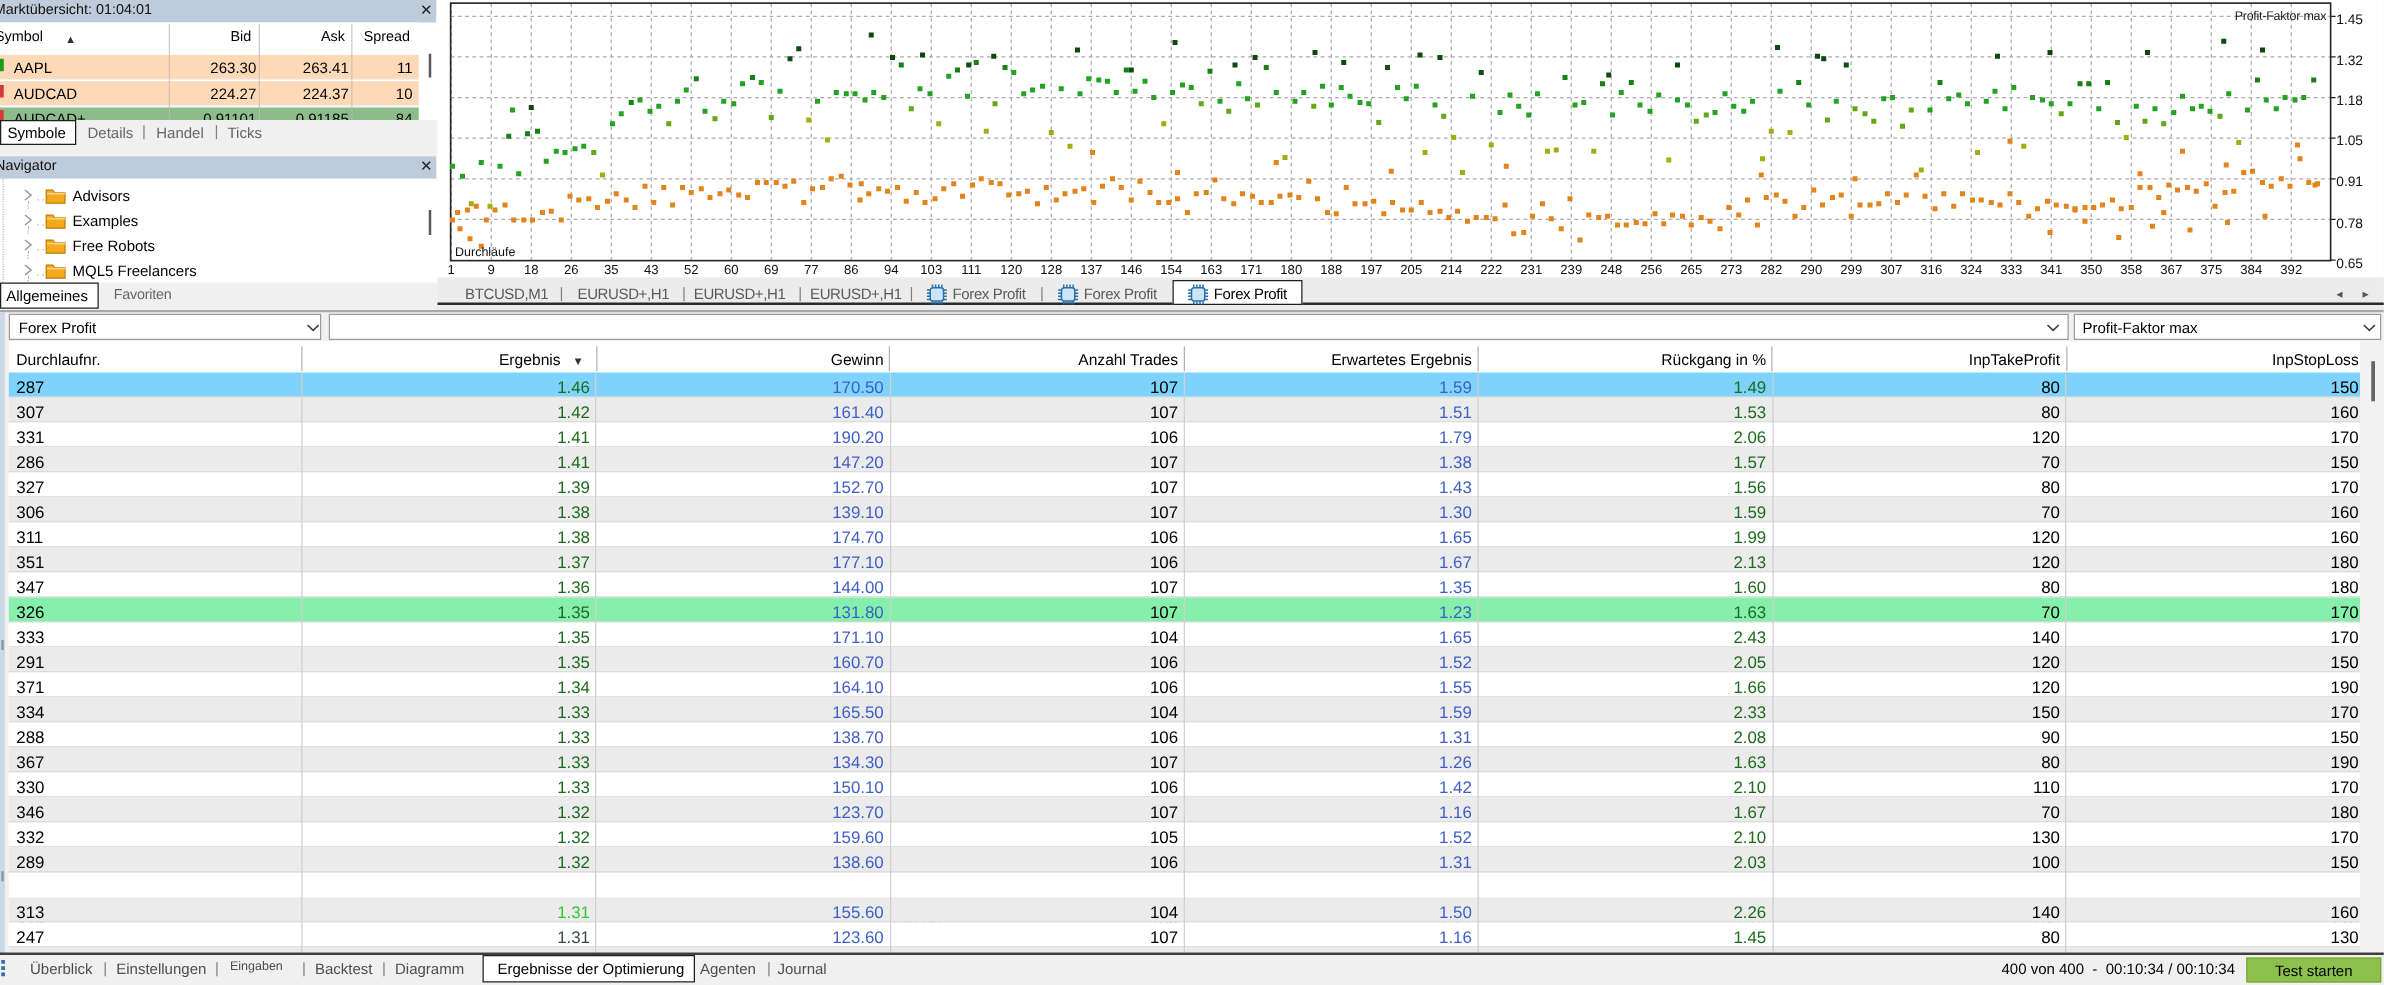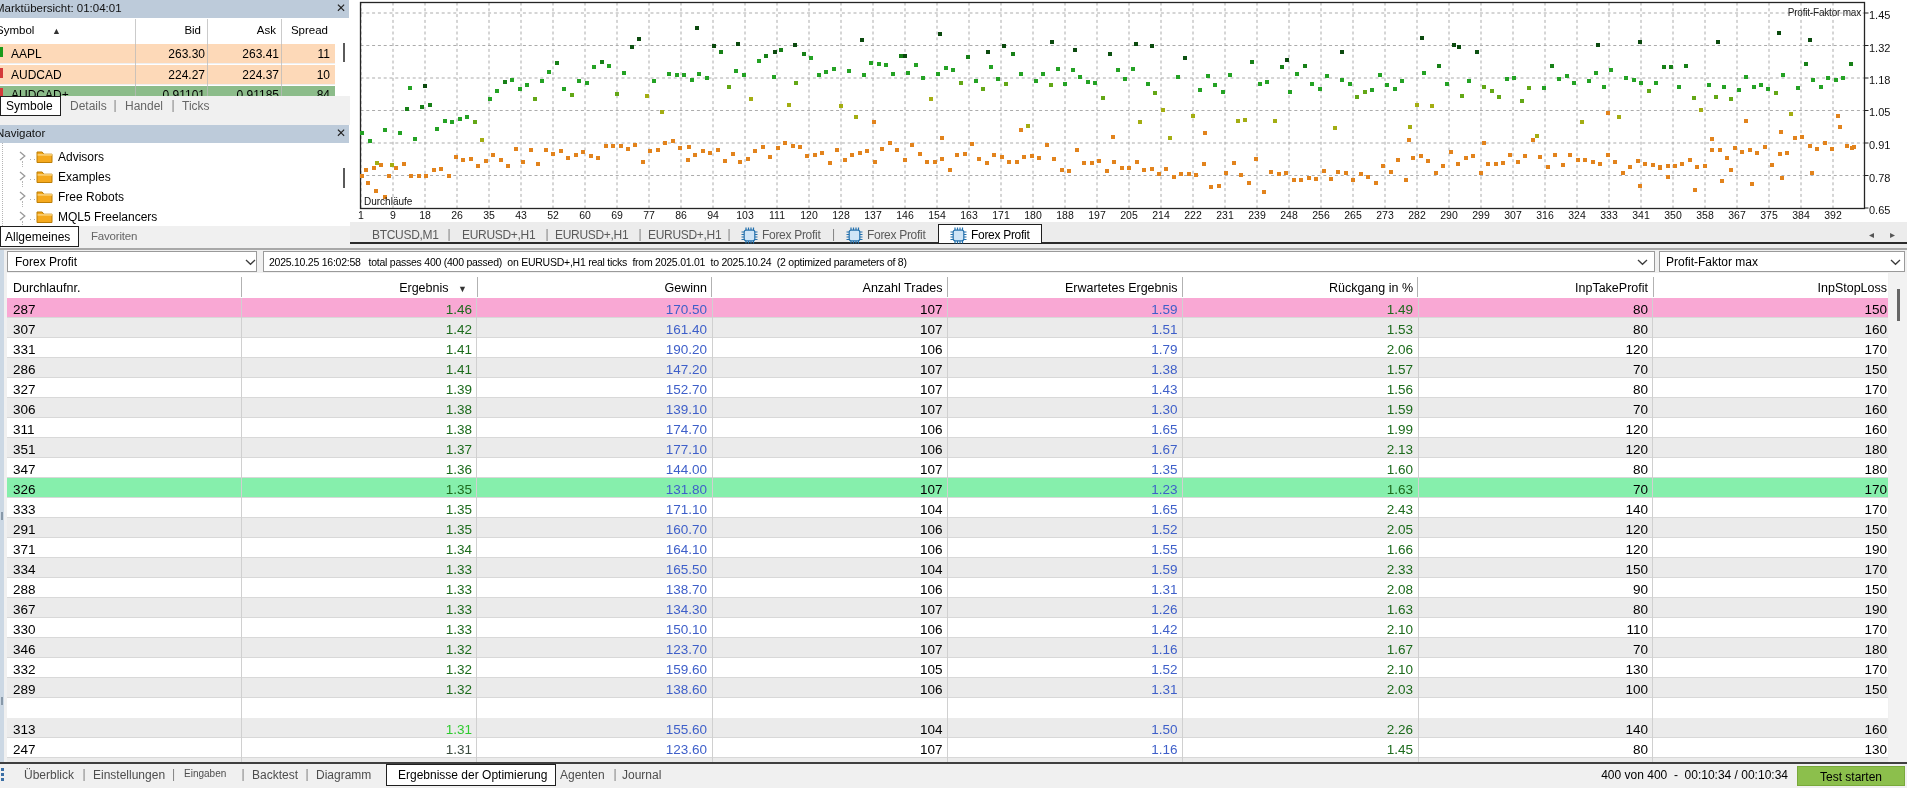--- a/index.html
+++ b/index.html
@@ -743,21 +743,20 @@
 <div class="abs" style="left:0;top:248px;width:1907px;height:1.8px;background:#a8a8a8"></div>
 
 <div class="abs" style="left:0;top:250px;width:1907px;height:23px;background:#f0f0f0"></div>
 <div class="abs" style="left:7px;top:250.5px;width:250px;height:21px;background:#fff;border:1px solid #9a9a9a">
   <span class="abs" style="left:7px;top:3px;font-size:12px">Forex Profit</span>
   <svg width="11" height="7" viewBox="0 0 11 7" style="position:absolute;left:237px;top:7px">
       <polyline points="1,1 5.5,5.3 10,1" fill="none" stroke="#3c3c3c" stroke-width="1.3"></polyline>
     </svg>
 </div>
 <div class="abs" style="left:263px;top:250.5px;width:1392px;height:21px;background:#fff;border:1px solid #9a9a9a">
-  <span class="abs" style="left:5px;top:4px;font-size:10.5px;letter-spacing:-0.25px;white-space:nowrap">2025.10.25 16:02:58&nbsp;&nbsp; total passes 400 (400 passed)&nbsp; on EURUSD+,H1 real ticks&nbsp; from 2025.01.01&nbsp; to 2025.10.24&nbsp; (2 optimized parameters of 8)</span>
   <svg width="11" height="7" viewBox="0 0 11 7" style="position:absolute;left:1373px;top:7px">
       <polyline points="1,1 5.5,5.3 10,1" fill="none" stroke="#3c3c3c" stroke-width="1.3"></polyline>
     </svg>
 </div>
 <div class="abs" style="left:1659px;top:250.5px;width:246px;height:21px;background:#fff;border:1px solid #9a9a9a">
   <span class="abs" style="left:6px;top:3px;font-size:12px">Profit-Faktor max</span>
   <svg width="11" height="7" viewBox="0 0 11 7" style="position:absolute;left:230px;top:7px">
       <polyline points="1,1 5.5,5.3 10,1" fill="none" stroke="#3c3c3c" stroke-width="1.3"></polyline>
     </svg>
 </div>
@@ -775,21 +774,21 @@
     <div style="position:absolute;left:234px;top:4px;width:1px;height:20px;background:#b2b2b2"></div>
     <div style="position:absolute;left:470px;top:4px;width:1px;height:20px;background:#b2b2b2"></div>
     <div style="position:absolute;left:704px;top:4px;width:1px;height:20px;background:#b2b2b2"></div>
     <div style="position:absolute;left:940px;top:4px;width:1px;height:20px;background:#b2b2b2"></div>
     <div style="position:absolute;left:1175px;top:4px;width:1px;height:20px;background:#b2b2b2"></div>
     <div style="position:absolute;left:1410px;top:4px;width:1px;height:20px;background:#b2b2b2"></div>
     <div style="position:absolute;left:1646px;top:4px;width:1px;height:20px;background:#b2b2b2"></div>
   </div>
 
 <div class="abs" style="left:7px;top:298px;width:1881px;height:465px;background:#fff"></div>
-<div class="row" style="top:298px;background:#f9a8d4;height:20px;">
+<div class="row" style="top:298px;background:#7dd3fc;height:20px;">
     <span style="position:absolute;left:6px">287</span>
     <span class="r" style="right:1416.0px;color:#1c6b1c">1.46</span>
     <span class="r" style="right:1181.0px;color:#3e5fc9">170.50</span>
     <span class="r" style="right:945.5px;color:#000">107</span>
     <span class="r" style="right:710.5px;color:#3e5fc9">1.59</span>
     <span class="r" style="right:475.0px;color:#1c6b1c">1.49</span>
     <span class="r" style="right:240.0px;color:#000">80</span>
     <span class="r" style="right:1.0px;color:#000">150</span>
   </div>
 <div class="row" style="top:318px;background:#ebebeb;height:20px;">

